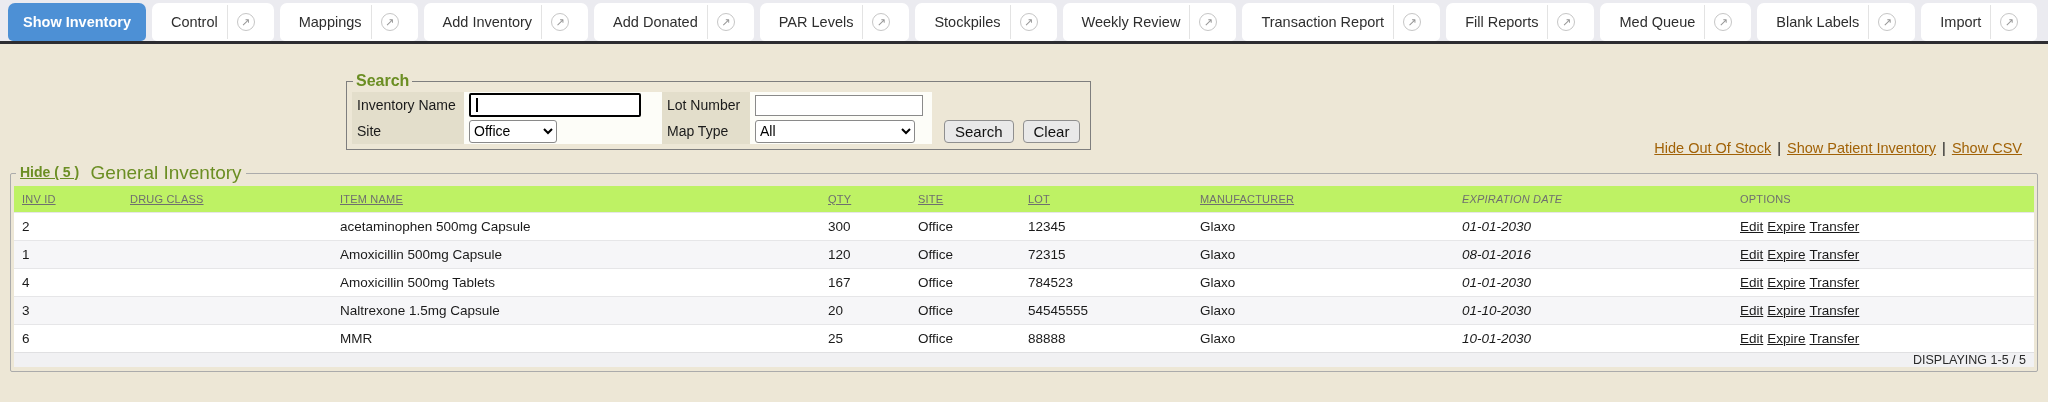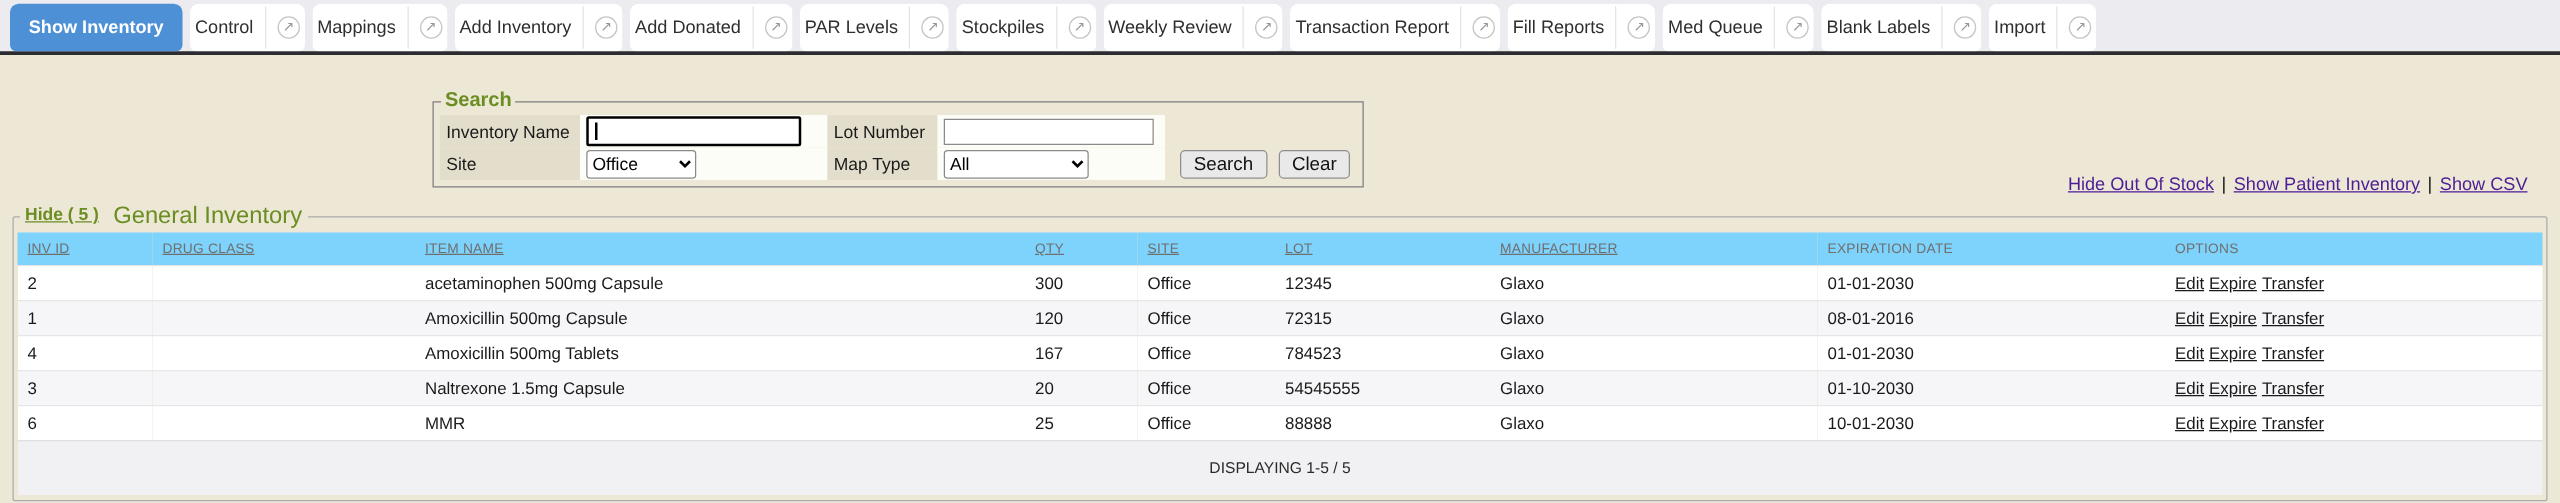--- a/index.html
+++ b/index.html
@@ -36,21 +36,21 @@
     cursor:pointer;
     flex:0 0 auto;
   }
   .tab .cap{height:11px;background:var(--accent-blue);}
   .tab .tbody{
     flex:1;
     background:#fff;
     display:flex;
     align-items:center;
     gap:9px;
-    padding:0 4px;
+    padding:0 19px;
     font-size:14.5px;
     color:#2e2e2e;
     white-space:nowrap;
   }
   .tab .tab-divider{width:1px;align-self:stretch;background:#e3e3e3;margin:2px 0;}
   .popout{
     width:18px;height:18px;
     border:1.5px solid #c6c6c6;
     border-radius:50%;
     color:#979797;
@@ -102,41 +102,41 @@
   .focus-wrap{position:relative;display:inline-flex;}
   .focus-wrap .txt{border:2px solid #000;border-radius:2px;height:24px;width:172px;}
   .focus-wrap::after{
     content:"";position:absolute;left:7px;top:5px;bottom:5px;width:1.5px;background:#000;
   }
   select{
     font-family:inherit;font-size:14px;
     height:23px;background:#fff;border:1px solid #8a8a8a;border-radius:3px;
   }
   .sel-site{width:88px;}
-  .sel-map{width:116px;}
+  .sel-map{width:160px;}
   .cell.btns{gap:9px;justify-content:flex-start;padding-left:12px;}
   .btn{
     font-family:inherit;font-size:15px;
     background:#e9e9e9;
     border:1px solid #8f8f8f;
     border-radius:4px;
     padding:2px 10px;
     color:#111;
     cursor:pointer;
   }
 
   
   .quick-links{
     position:absolute;
     top:68px;right:26px;
     font-size:14.5px;
     color:#111;
     white-space:nowrap;
   }
-  .quick-links a{color:#4c1d95;text-decoration:underline;cursor:pointer;}
+  .quick-links a{color:#a16207;text-decoration:underline;cursor:pointer;}
   .quick-links .sep{margin:0 6px;text-decoration:none;}
 
   
   .inv-fs{
     margin:12px 10px 0 10px;
     border:1px solid #ababab;
     border-radius:2px;
     padding:2px 3px 4px 3px;
     background:transparent;
   }
@@ -154,56 +154,56 @@
   }
 
   
   table.inv{
     width:100%;
     border-collapse:collapse;
     table-layout:fixed;
   }
   table.inv th{
     height:26px;
-    background:#7dd3fc;
+    background:#bef264;
     color:#6f6f6f;
     font-size:11px;
     font-weight:400;
     text-align:left;
     padding:0 8px;
     letter-spacing:.2px;
     white-space:nowrap;
   }
   table.inv th.sortable{text-decoration:underline;cursor:pointer;}
   table.inv td{
     height:28px;
     font-size:13.5px;
     padding:0 8px;
     white-space:nowrap;
     overflow:hidden;
   }
   table.inv tbody tr{border-top:1px solid #e6e6e8;background:#fff;}
   table.inv tbody tr:nth-child(even){background:#f6f6f8;}
   table.inv tfoot td{
-    height:44px;
+    height:14px;
     background:#f1f1f3;
     border-top:1px solid #e0e0e2;
-    text-align:center;
+    text-align:right;
     font-size:12.5px;
     color:#2a2a2a;
   }
   .opt-link{cursor:pointer;margin-right:4px;text-decoration:underline;}
   th:nth-child(1),td:nth-child(1){width:108px;}
   th:nth-child(2),td:nth-child(2){width:210px;}
   th:nth-child(3),td:nth-child(3){width:488px;}
   th:nth-child(4),td:nth-child(4){width:90px;}
   th:nth-child(5),td:nth-child(5){width:110px;}
   th:nth-child(6),td:nth-child(6){width:172px;}
   th:nth-child(7),td:nth-child(7){width:262px;}
-  th:nth-child(8),td:nth-child(8){width:278px;}
+  th:nth-child(8),td:nth-child(8){width:278px;font-style:italic;}
 </style>
 </head>
 <body>
 
 <div class="tabbar">
     <div class="tab active">
       <span class="cap"></span>
       <span class="tbody">
         <span class="tab-label">Show Inventory</span>
       </span>

